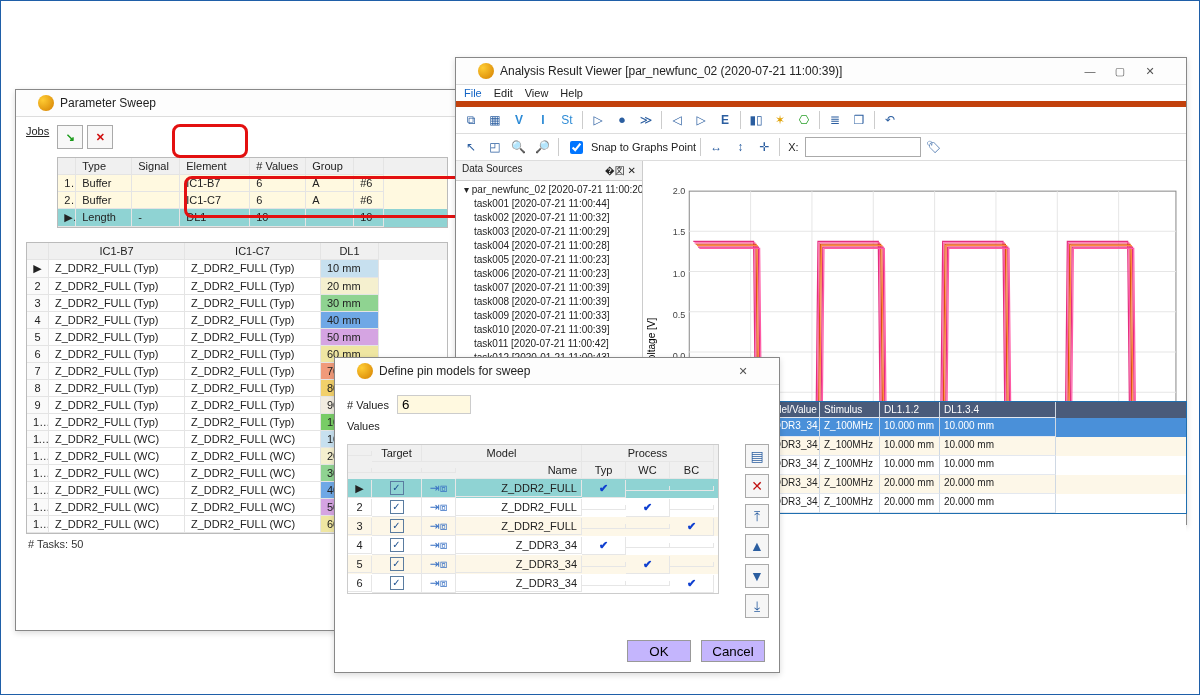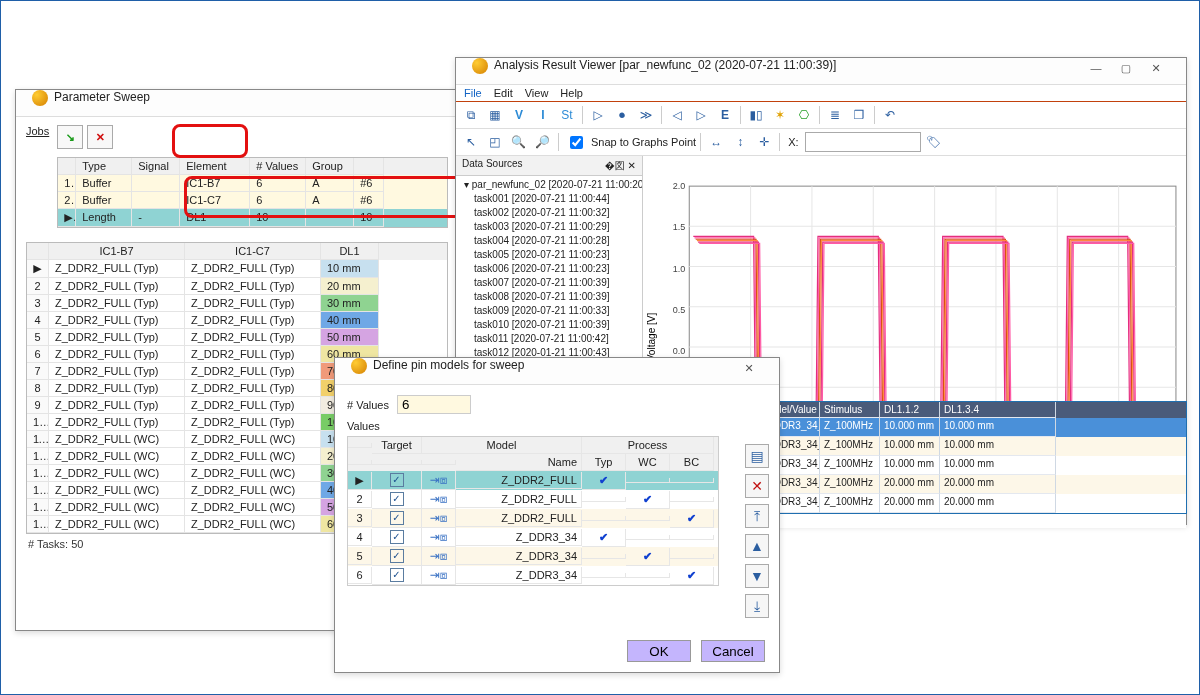--- a/index.html
+++ b/index.html
@@ -9,21 +9,21 @@
     --accent: #0078d4;
     --sel-blue: #9acae8;
     --sel-teal:#8fd3d3;
     --header-grey: #f0f0f0;
     --text: #222;
     --red-annot:#e31010;
   }
   html,body{margin:0;padding:0;font-family:"Segoe UI",Tahoma,sans-serif;font-size:11px;color:var(--text);background:#fff;}
   body{width:1200px;height:695px;position:relative;overflow:hidden;border:1px solid #1f5fa8;box-sizing:border-box;}
   .window{position:absolute;background:#fff;border:1px solid #888;box-shadow:0 2px 6px rgba(0,0,0,.15);}
-  .titlebar{height:26px;display:flex;align-items:flex-start;gap:6px;padding:0 16px;border-bottom:1px solid #ddd;background:#fdfdfd;}
+  .titlebar{height:26px;display:flex;align-items:center;gap:6px;padding:0 22px;border-bottom:1px solid #ddd;background:#fdfdfd;}
   .appicon{width:16px;height:16px;border-radius:50%;background:radial-gradient(circle at 30% 30%,#ffcc33,#d47f00);}
   .title{flex:1;font-size:12px;}
   .wcontrols{display:flex;gap:2px;}
   .wbtn{width:28px;height:20px;display:flex;align-items:center;justify-content:center;color:#555;}
 
   
   #psweep{left:14px;top:88px;width:442px;height:540px;}
   #psweep .body{padding:8px 10px;display:flex;flex-direction:column;height:calc(100% - 26px);box-sizing:border-box;}
   .jobs-row{display:flex;gap:8px;align-items:flex-start;}
   .jobs-label{font-size:11px;margin-bottom:4px;text-decoration:underline;}
@@ -41,21 +41,21 @@
   #jobgrid .row.hl{background:#fff9e0;}
   .red-annot{position:absolute;border:3px solid var(--red-annot);border-radius:8px;pointer-events:none;}
 
   #maingrid{margin-top:14px;}
   #maingrid .hdr,#maingrid .row{grid-template-columns:22px 136px 136px 58px;}
   #maingrid .rn{background:#fafafa;text-align:center;}
   .footer-status{padding:4px 2px;color:#333;}
 
   
   #arv{left:454px;top:56px;width:730px;height:466px;}
-  #arv .menubar{display:flex;gap:12px;padding:2px 8px;border-bottom:1px solid #c2410c;}
+  #arv .menubar{display:flex;gap:12px;padding:2px 8px;border-bottom:6px solid #c2410c;}
   #arv .menubar span:first-child{color:#1364c4;}
   #arv .toolbar{display:flex;align-items:center;gap:2px;padding:2px 4px;border-bottom:1px solid #ddd;flex-wrap:wrap;}
   .tbtn{width:20px;height:20px;display:flex;align-items:center;justify-content:center;border:1px solid transparent;color:#2b5ea0;font-size:12px;}
   .tsep{width:1px;height:18px;background:#ccc;margin:0 2px;}
   #arv .panes{display:flex;height:calc(100% - 26px - 20px - 48px);}
   .ds-panel{width:186px;border-right:1px solid #ccc;display:flex;flex-direction:column;}
   .ds-title{background:#f2f2f2;padding:2px 6px;border-bottom:1px solid #ccc;display:flex;justify-content:space-between;font-size:10px;}
   .ds-tree{flex:1;overflow:auto;font-size:10px;padding:2px 0;}
   .ds-tree .line{padding:0 6px 0 18px;line-height:14px;white-space:nowrap;}
   .ds-tree .top{padding-left:8px;}
@@ -486,21 +486,21 @@
     <div class="wcontrols">
         <div class="wbtn">✕</div>
       </div>
   </div>
   <div class="body">
     <div class="numrow">
       <span># Values</span>
       <input value="6" style="">
     </div>
     <div>Values</div>
-    <div id="pvgrid" class="grid" style="margin-top:4px;width:370px;">
+    <div id="pvgrid" class="grid" style="margin-top:12px;width:370px;">
       <div class="hdr1">
         <div class="cell"></div>
         <div class="cell">Target</div>
         <div class="cell" style="grid-column:span 2">Model</div>
         <div class="cell" style="grid-column:span 3">Process</div>
       </div>
       <div class="hdr2">
         <div class="cell"></div>
           <div class="cell"></div>
           <div class="cell"></div>

